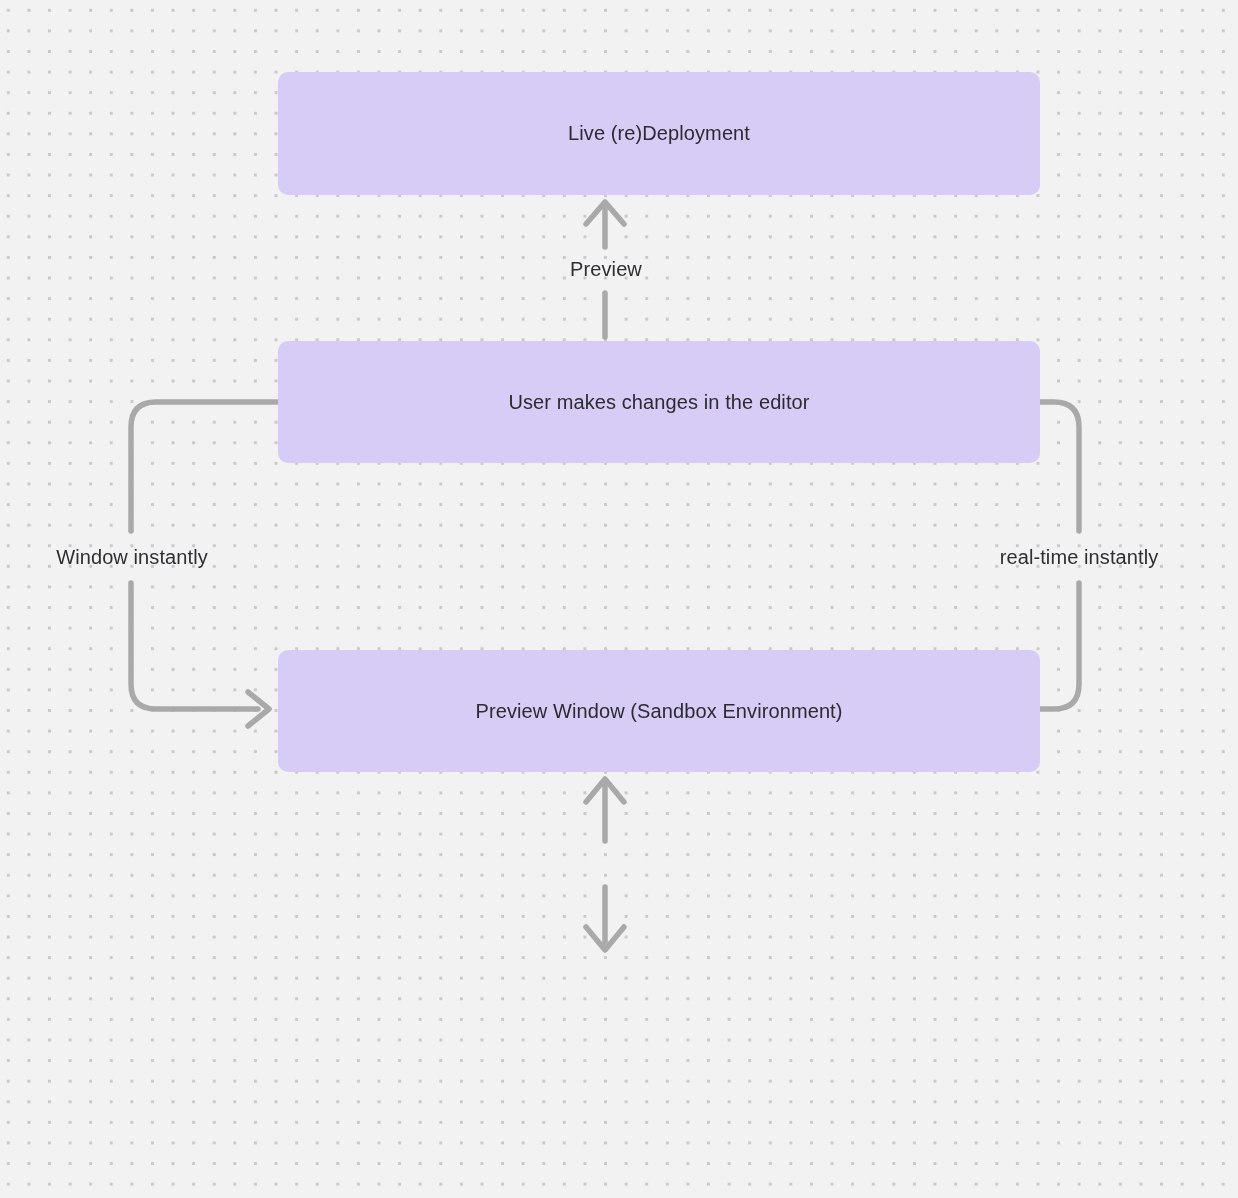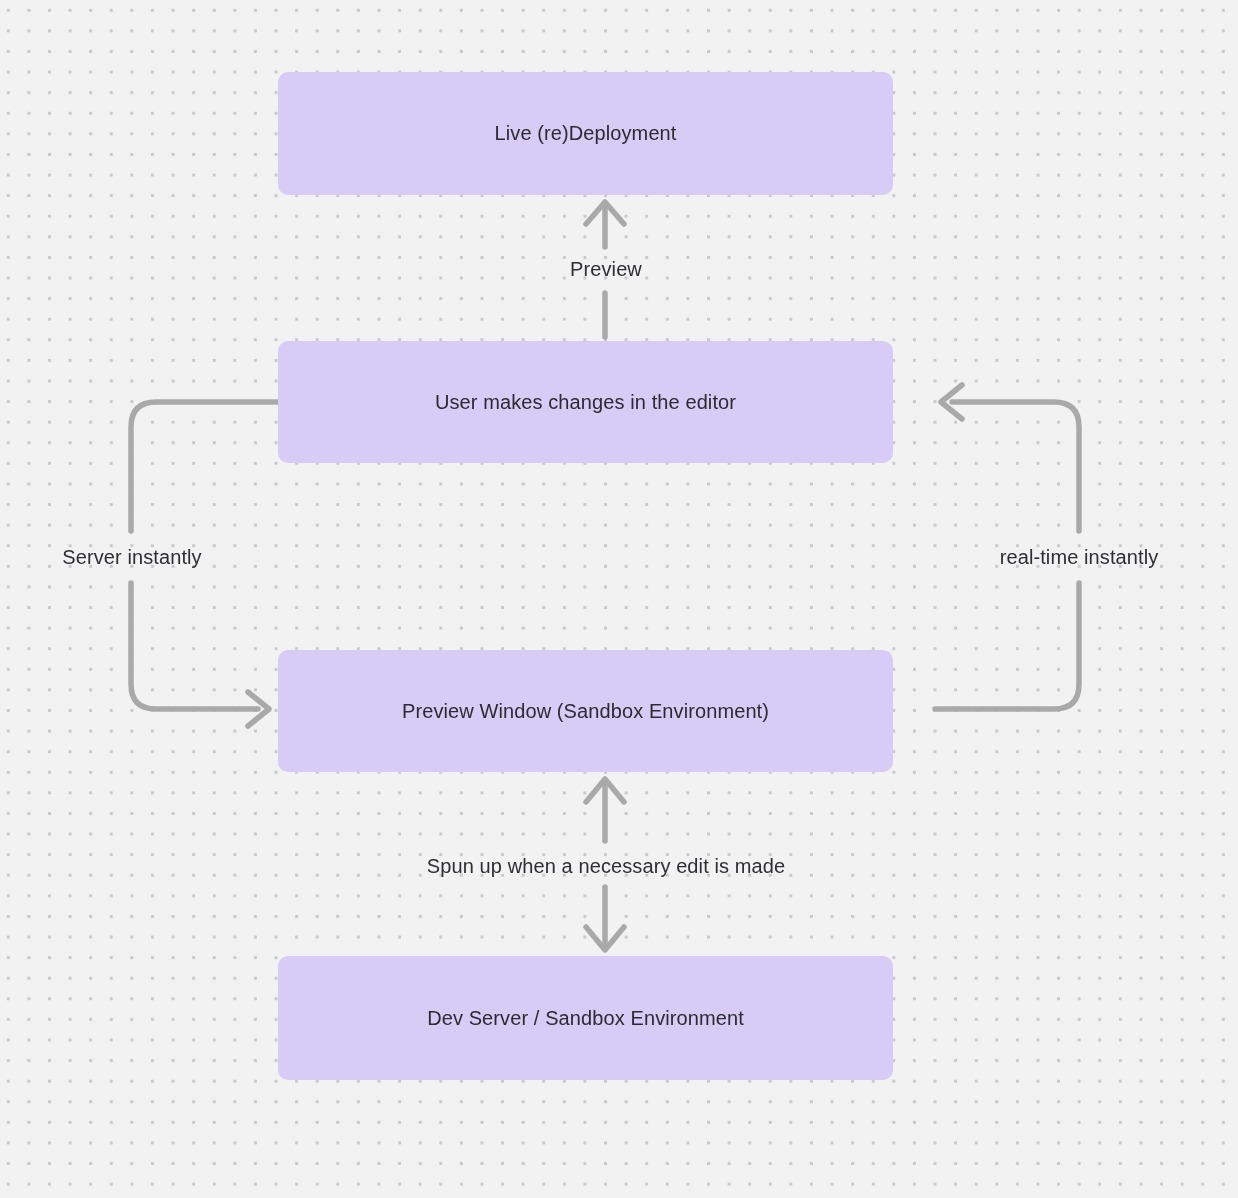--- a/index.html
+++ b/index.html
@@ -19,21 +19,21 @@
     overflow: hidden;
     background-color: var(--bg);
     background-image: radial-gradient(circle, var(--dot) 1.6px, transparent 1.7px);
     background-size: 20.6px 20.6px;
     background-position: -2px 0px;
     font-family: "Liberation Sans", "DejaVu Sans", sans-serif;
   }
   .node {
     position: absolute;
     left: 278px;
-    width: 615px;
+    width: 762px;
     border-radius: 10px;
     background: var(--node_fill);
     display: flex;
     align-items: center;
     justify-content: center;
   }
   .node-label {
     font-size: 20px;
     font-weight: 500;
     color: var(--node_text);
@@ -111,22 +111,18 @@
   </div>
 
   <div class="node" id="node-preview">
     <span class="node-label">Preview Window (Sandbox Environment)</span>
   </div>
 
   <div class="node" id="node-editor">
     <span class="node-label">User makes changes in the editor</span>
   </div>
 
-  <div class="node" id="node-dev-server">
-    <span class="node-label">Dev Server / Sandbox Environment</span>
-  </div>
 
   <div class="edge-label" id="label-publish">Preview</div>
-  <div class="edge-label" id="label-updates-instantly">Server instantly</div>
+  <div class="edge-label" id="label-updates-instantly">Window instantly</div>
   <div class="edge-label" id="label-realtime-feedback">real-time instantly</div>
-  <div class="edge-label" id="label-spun-up">Spun up when a necessary edit is made</div>
 
 </div>
 
 </body></html>

